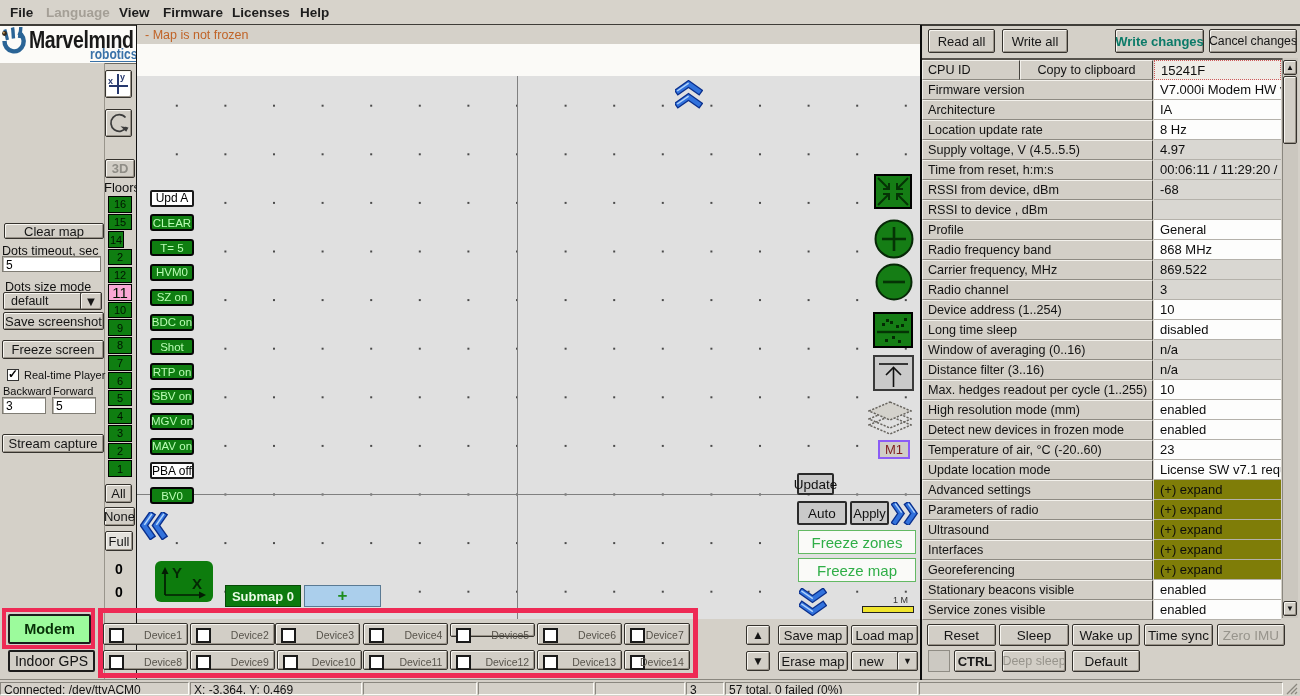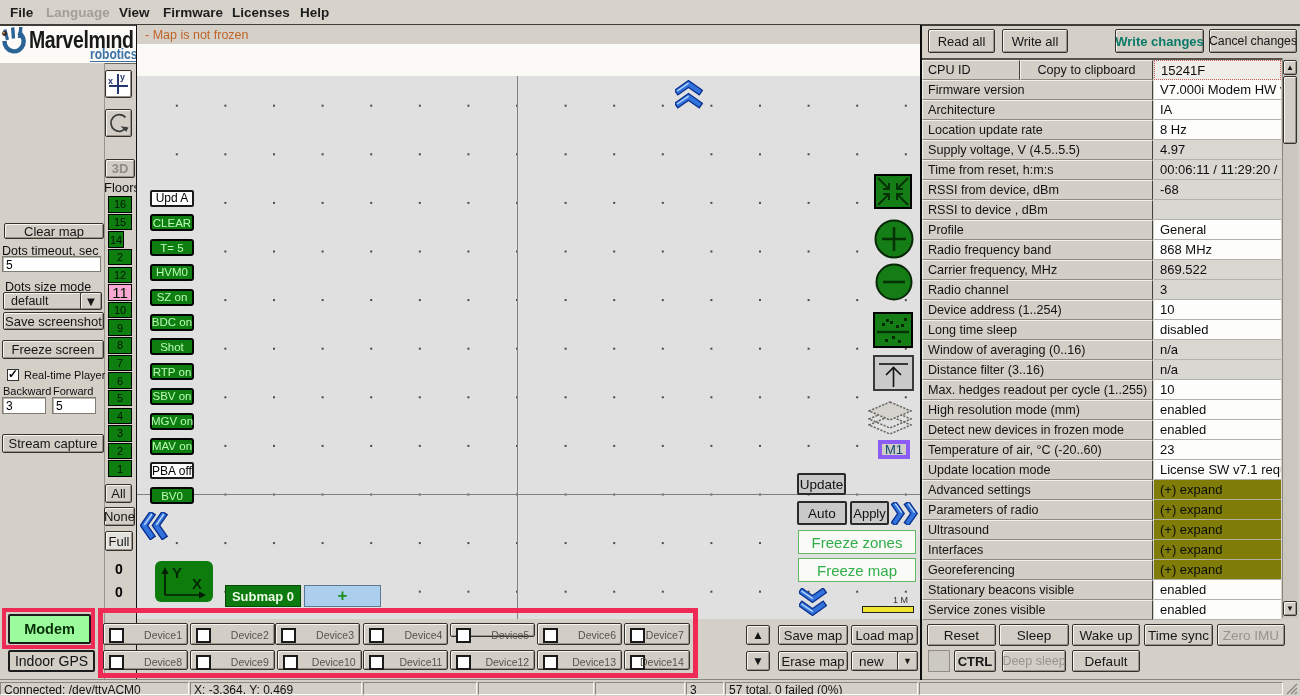--- a/index.html
+++ b/index.html
@@ -189,21 +189,21 @@
 <line x1="20.5" y1="32" x2="20.5" y2="13" stroke="#111" stroke-width="1.6"></line>
 <path d="M13 20 L20.5 12.5 L28 20" stroke="#111" stroke-width="1.6" fill="none"></path>
       </svg>
 
 <svg class="abs" style="left:868px;top:400px" width="44" height="38" viewBox="0 0 44 38">
 <polygon points="22,16 43,25 22,34 1,25" fill="none" stroke="#68655f" stroke-width="1.5" stroke-dasharray="2.2,1.4"></polygon>
 <polygon points="22,10 43,19 22,28 1,19" fill="none" stroke="#68655f" stroke-width="1.5" stroke-dasharray="2.2,1.4"></polygon>
 <polygon points="22,2 43,11 22,20 1,11" fill="#d4d2cc" stroke="#68655f" stroke-width="1.5" stroke-dasharray="2.2,1.4"></polygon>
 </svg>
 
-<div class="abs" style="left:878px;top:440px;width:32px;height:19px;background:#d0cdc6;border:4px solid #8b5cf6;box-sizing:border-box;display:flex;align-items:center;justify-content:center;font-size:13px;color:#0c4a6e;">M1</div>
+<div class="abs" style="left:878px;top:440px;width:32px;height:19px;background:#d0cdc6;border:2px solid #8b5cf6;box-sizing:border-box;display:flex;align-items:center;justify-content:center;font-size:13px;color:#7f1d1d;">M1</div>
 
 <svg class="abs" style="left:140px;top:512px" width="30" height="28" viewBox="0 0 30 28">
 <g fill="none" stroke-linejoin="miter" stroke-linecap="square">
 <path d="M11 3.5 L4 13.5 L11 23.5" stroke="#0a2f8c" stroke-width="7.4"></path>
 <path d="M23 3.5 L16 13.5 L23 23.5" stroke="#0a2f8c" stroke-width="7.4"></path>
 <path d="M11 3.5 L4 13.5 L11 23.5" stroke="#3272dc" stroke-width="4.6"></path>
 <path d="M23 3.5 L16 13.5 L23 23.5" stroke="#3272dc" stroke-width="4.6"></path>
 <path d="M11.5 2.6 L4.8 12.2" stroke="#b2d4fa" stroke-width="1.6"></path>
 <path d="M23.5 2.6 L16.8 12.2" stroke="#b2d4fa" stroke-width="1.6"></path>
 </g>
@@ -248,21 +248,21 @@
 <path d="M44 30.5 L51 34 L44 37.5" fill="#031c03" stroke="none"></path>
 </g>
 <text x="17" y="17" font-size="15" font-weight="bold" fill="#042704" font-family="Liberation Sans">Y</text>
 <text x="37" y="28" font-size="15" font-weight="bold" fill="#042704" font-family="Liberation Sans">X</text>
 </svg>
 </div>
 
 <div class="abs" style="left:225px;top:585px;width:76px;height:22px;background:#0c7a0e;border:1px solid #064a06;box-sizing:border-box;display:flex;align-items:center;justify-content:center;font-size:13px;font-weight:bold;color:#eafbe6;">Submap 0</div>
 <div class="abs" style="left:304px;top:585px;width:77px;height:22px;background:#abcfec;border:1px solid #5a7a94;box-sizing:border-box;display:flex;align-items:center;justify-content:center;font-size:17px;font-weight:bold;color:#1d8d1d;">+</div>
 
-<div class="abs" style="left:797px;top:473px;width:49px;height:22px;background:#c9c9c9;border:2px solid #2a2a2a;border-radius:2px;box-sizing:border-box;display:flex;align-items:center;justify-content:center;font-size:13.5px;color:#111;">Update</div>
+<div class="abs" style="left:797px;top:473px;width:37px;height:22px;background:#c9c9c9;border:2px solid #2a2a2a;border-radius:2px;box-sizing:border-box;display:flex;align-items:center;justify-content:center;font-size:13.5px;color:#111;">Update</div>
 <div class="abs" style="left:797px;top:501px;width:50px;height:24px;background:#c9c9c9;border:2px solid #2a2a2a;border-radius:2px;box-sizing:border-box;display:flex;align-items:center;justify-content:center;font-size:13.5px;color:#111;">Auto</div>
 <div class="abs" style="left:850px;top:501px;width:39px;height:24px;background:#c9c9c9;border:2px solid #2a2a2a;border-radius:2px;box-sizing:border-box;display:flex;align-items:center;justify-content:center;font-size:13px;color:#111;">Apply</div>
 <div class="abs" style="left:798px;top:530px;width:118px;height:24px;background:#fafaf8;border:1px solid #63b963;box-sizing:border-box;display:flex;align-items:center;justify-content:center;font-size:15px;color:#2fae47;">Freeze zones</div>
 <div class="abs" style="left:798px;top:558px;width:118px;height:24px;background:#fafaf8;border:1px solid #63b963;box-sizing:border-box;display:flex;align-items:center;justify-content:center;font-size:15px;color:#2fae47;">Freeze map</div>
 <div class="abs" style="left:893px;top:595px;font-size:9px;color:#333;">1 M</div>
 <div class="abs" style="left:862px;top:606px;width:50px;height:5px;background:#f0e52e;border:1px solid #222;"></div>
 
 <div id="devices">
       <div class="dev" style="left:103.0px;top:623px;width:85px;height:22px;">
         <span class="cb"></span>

